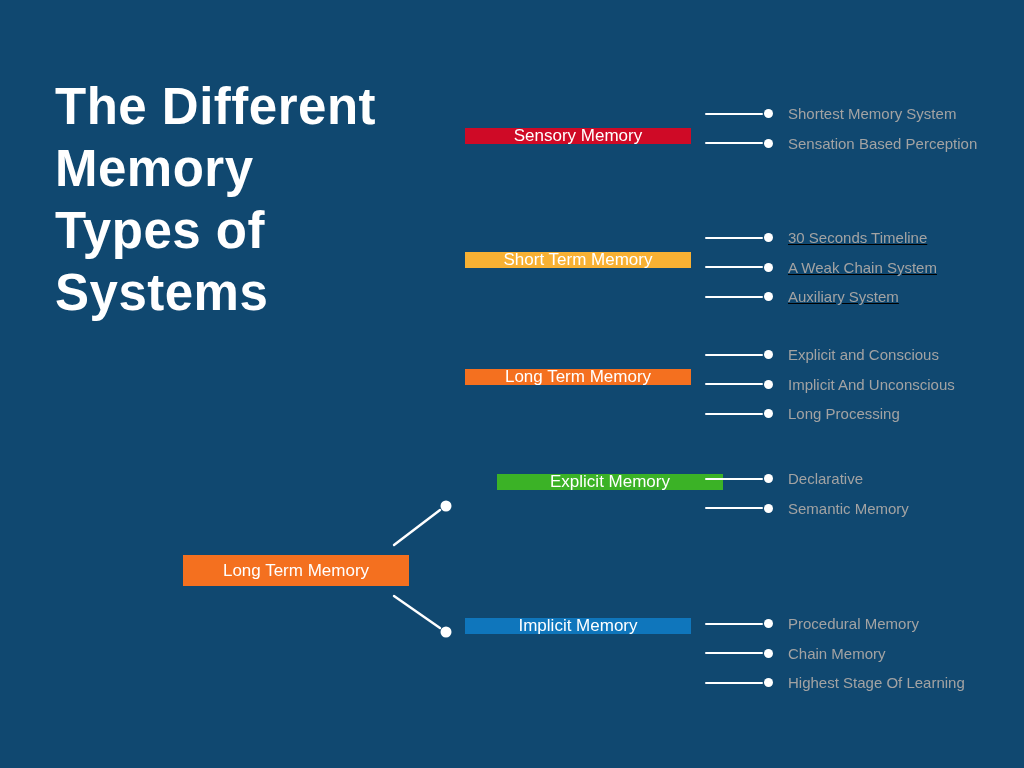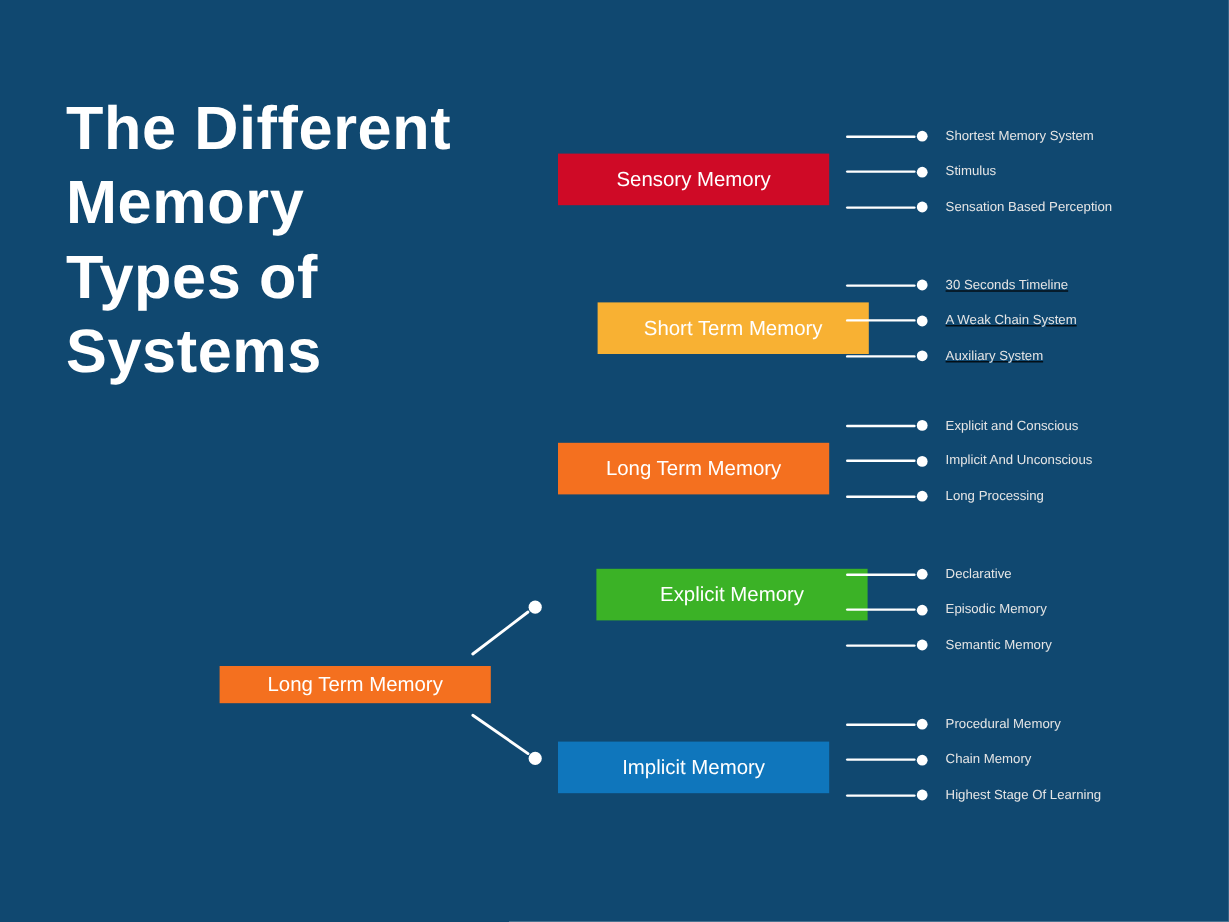--- a/index.html
+++ b/index.html
@@ -20,21 +20,21 @@
     font-weight: bold;
     line-height: 62px;
     letter-spacing: 0.5px;
   }
   .title span { display: block; }
 
   .node-box {
     position: absolute;
     left: 465px;
     width: 226px;
-    height: 43px;
+    height: 16px;
     display: flex;
     align-items: center;
     justify-content: center;
     color: #ffffff;
     font-size: 17px;
     white-space: nowrap;
   }
   .g0 .node-box { top: 128px; }
   .g1 .node-box { top: 252px; }
   .g2 .node-box { top: 369px; }
@@ -43,21 +43,21 @@
 
   .rows {
     position: absolute;
     left: 705px;
     width: 319px;
   }
   .g0 .rows { top: 99px; }
   .g1 .rows { top: 223px; text-decoration: underline; }
   .g2 .rows { top: 340px; }
   .g3 .rows { top: 464px; }
-  .g4 .rows { top: 589px; }
+  .g4 .rows { top: 609px; }
 
   .row {
     height: 29.5px;
     display: flex;
     align-items: center;
   }
   .connector-line {
     width: 58px;
     height: 2.4px;
     border-radius: 2px;
@@ -67,22 +67,22 @@
   .connector-dot {
     width: 9px;
     height: 9px;
     border-radius: 50%;
     background: #ffffff;
     margin-left: 1px;
     flex: 0 0 auto;
   }
   .item-label {
     margin-left: 15px;
-    color: #e5e5e5;
-    font-size: 11px;
+    color: #a3a3a3;
+    font-size: 15px;
     white-space: nowrap;
   }
 
   .parent-box {
     position: absolute;
     left: 183px;
     top: 555px;
     width: 226px;
     height: 31px;
     display: flex;
@@ -115,32 +115,27 @@
     <div class="node-box" style="background-color: rgb(207, 10, 38);">Sensory Memory</div>
     <div class="rows">
       <div class="row">
         <span class="connector-line"></span>
         <span class="connector-dot"></span>
         <span class="item-label">Shortest Memory System</span>
       </div>
       <div class="row">
         <span class="connector-line"></span>
         <span class="connector-dot"></span>
-        <span class="item-label">Stimulus</span>
-      </div>
-      <div class="row">
-        <span class="connector-line"></span>
-        <span class="connector-dot"></span>
         <span class="item-label">Sensation Based Perception</span>
       </div>
     </div>
   </div>
 
   <div class="group g1">
-    <div class="node-box" style="background-color: rgb(248, 177, 51); margin-left: 33px;">Short Term Memory</div>
+    <div class="node-box" style="background-color: rgb(248, 177, 51);">Short Term Memory</div>
     <div class="rows">
       <div class="row">
         <span class="connector-line"></span>
         <span class="connector-dot"></span>
         <span class="item-label">30 Seconds Timeline</span>
       </div>
       <div class="row">
         <span class="connector-line"></span>
         <span class="connector-dot"></span>
         <span class="item-label">A Weak Chain System</span>
@@ -174,25 +169,20 @@
     </div>
   </div>
 
   <div class="group g3">
     <div class="node-box" style="background-color: rgb(59, 178, 38);">Explicit Memory</div>
     <div class="rows">
       <div class="row">
         <span class="connector-line"></span>
         <span class="connector-dot"></span>
         <span class="item-label">Declarative</span>
-      </div>
-      <div class="row">
-        <span class="connector-line"></span>
-        <span class="connector-dot"></span>
-        <span class="item-label">Episodic Memory</span>
       </div>
       <div class="row">
         <span class="connector-line"></span>
         <span class="connector-dot"></span>
         <span class="item-label">Semantic Memory</span>
       </div>
     </div>
   </div>
 
   <div class="group g4">

